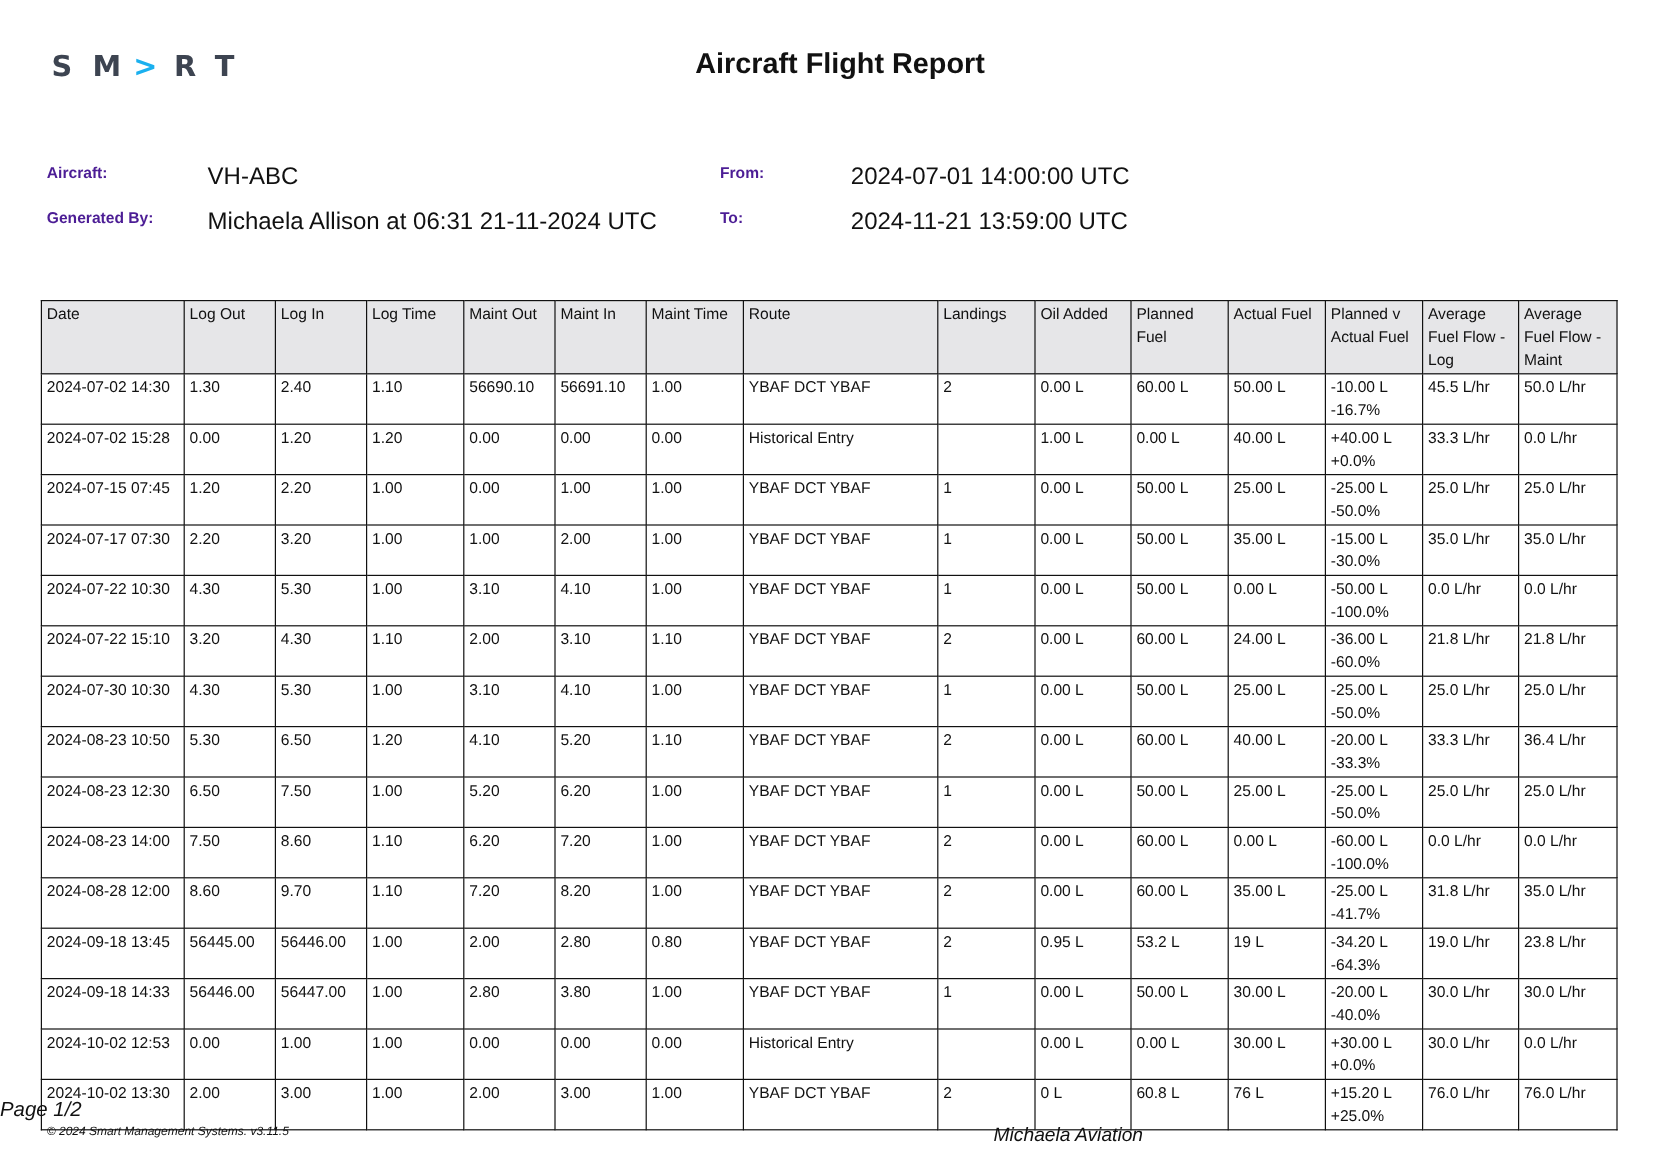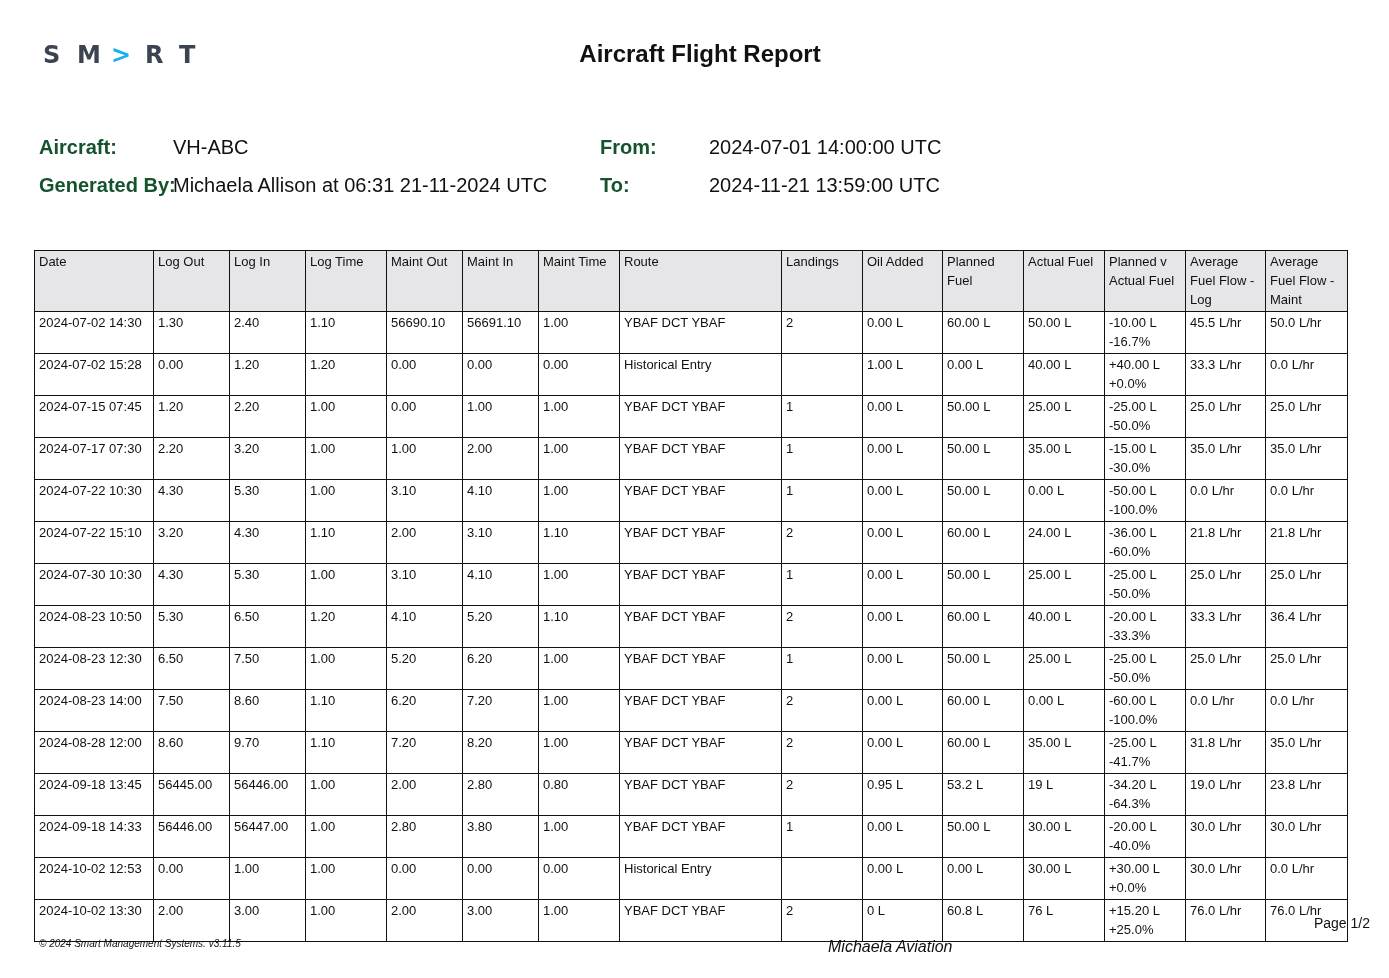--- a/index.html
+++ b/index.html
@@ -1,27 +1,27 @@
 <!DOCTYPE html>
 <html><head>
 <meta charset="utf-8">
 <style>
   html, body { margin: 0; padding: 0; background: #ffffff; }
   body { width: 1389px; height: 978px; position: relative; font-family: "Liberation Sans", sans-serif; color: #111; overflow: hidden; }
   .logo { position: absolute; left: 43px; top: 41px; font-family: "DejaVu Sans", sans-serif; font-weight: bold; font-size: 24px; letter-spacing: 0; color: #3d4451; display: flex; gap: 0; }
   .logo span { display: inline-block; width: 34px; text-align: left; }
   .logo .accent { color: #1ab0ef; }
   .title { position: absolute; left: 0; width: 1400px; top: 40px; text-align: center; font-size: 24px; font-weight: bold; color: #111; }
-  .meta-label { position: absolute; font-weight: bold; font-size: 20px; color: #14532d; }
+  .meta-label { position: absolute; font-weight: bold; font-size: 13px; color: #4c1d95; }
   .meta-value { position: absolute; font-size: 20px; color: #111; }
   table.report { position: absolute; left: 34px; top: 250px; border-collapse: collapse; table-layout: fixed; width: 1314px; font-size: 13px; }
   table.report th, table.report td { border: 1.5px solid #111; vertical-align: top; text-align: left; padding: 1px 4px 2px 4px; line-height: 19px; }
   table.report th { background: #e6e6e8; font-weight: normal; height: 51px; }
   table.report td { height: 34px; }
-  .footer-page { position: absolute; top: 915px; left: 0; width: 1370px; text-align: right; font-size: 14px; }
+  .footer-page { position: absolute; top: 915px; left: 0; width: 1370px; text-align: left; font-style: italic; font-size: 17px; }
   .footer-copy { position: absolute; top: 938px; left: 39px; font-style: italic; font-size: 10px; }
   .footer-org { position: absolute; top: 938px; left: 828px; font-style: italic; font-size: 16px; }
 </style>
 </head>
 <body>
 
 <div class="logo">
   <span>S</span>
   <span>M</span>
   <span class="accent">&gt;</span>

